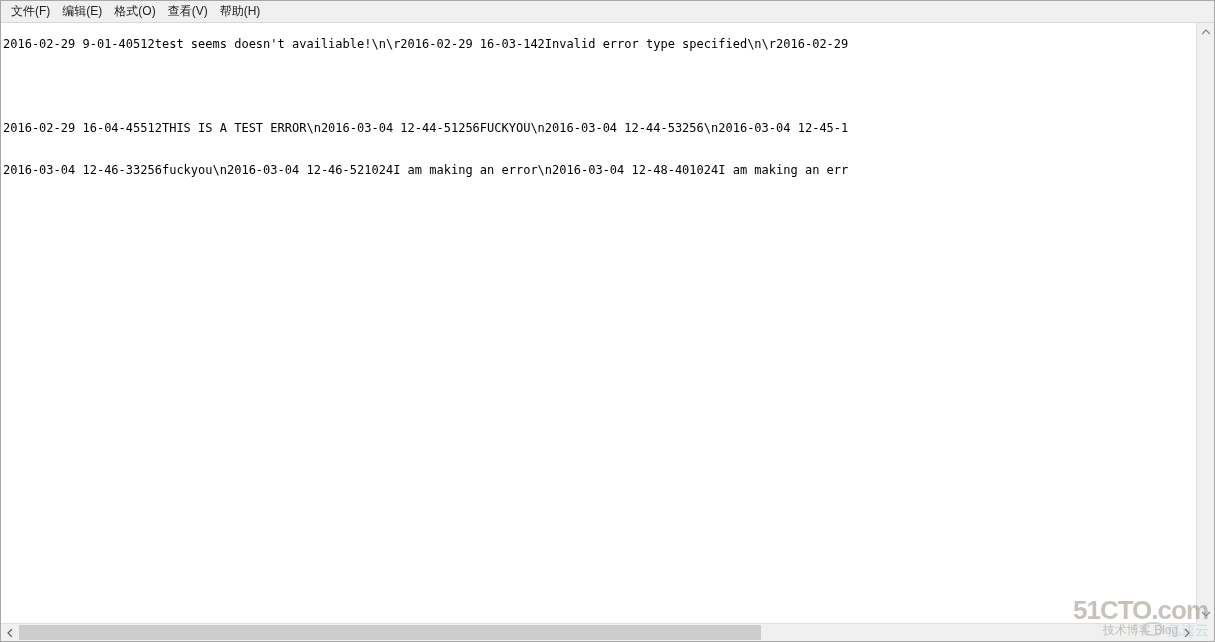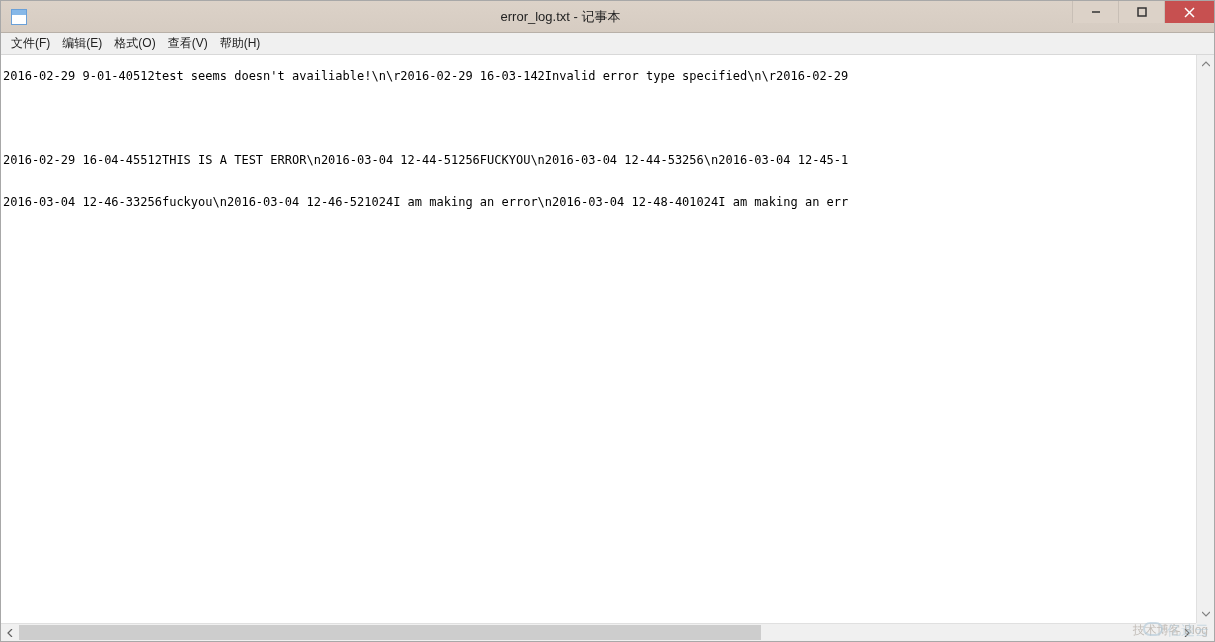--- a/index.html
+++ b/index.html
@@ -206,42 +206,20 @@
       border: 2px solid #b0c8d8;
       border-radius: 10px;
       position: relative;
     }
   </style>
 </head>
 <body>
 
 <div class="window">
 
-  <div class="titlebar">
-    <div class="titlebar-icon"></div>
-    <div class="title-text">error_log.txt - 记事本</div>
-    <div class="window-controls">
-      <div class="win-btn">
-        <svg width="10" height="10">
-            <line x1="1" y1="5" x2="9" y2="5" stroke="#333" stroke-width="1.5"></line>
-          </svg>
-      </div>
-      <div class="win-btn">
-        <svg width="10" height="10">
-            <rect x="1" y="1" width="8" height="8" fill="none" stroke="#333" stroke-width="1.5"></rect>
-          </svg>
-      </div>
-      <div class="win-btn close">
-        <svg width="11" height="11">
-            <line x1="1" y1="1" x2="10" y2="10" stroke="#fff" stroke-width="1.5"></line>
-            <line x1="10" y1="1" x2="1" y2="10" stroke="#fff" stroke-width="1.5"></line>
-          </svg>
-      </div>
-    </div>
-  </div>
 
   <div class="menubar">
     <div class="menu-item">文件(F)</div>
     <div class="menu-item">编辑(E)</div>
     <div class="menu-item">格式(O)</div>
     <div class="menu-item">查看(V)</div>
     <div class="menu-item">帮助(H)</div>
   </div>
 
   <div class="content-wrap">
@@ -276,20 +254,21 @@
       <div class="scroll-arrow-h">
         <svg width="6" height="8">
             <polyline points="1,0 5,4 1,8" fill="none" stroke="#606060" stroke-width="1.2"></polyline>
           </svg>
       </div>
     </div>
 
     <div class="scroll-corner"></div>
 
     <div class="watermark">
+      <div class="wm-main">51CTO.com</div>
       <div class="wm-sub">技术博客   Blog</div>
     </div>
   </div>
 </div>
 
 <div class="watermark2">
   <span class="cloud-icon"></span>
   <span>亿速云</span>
 </div>
 

